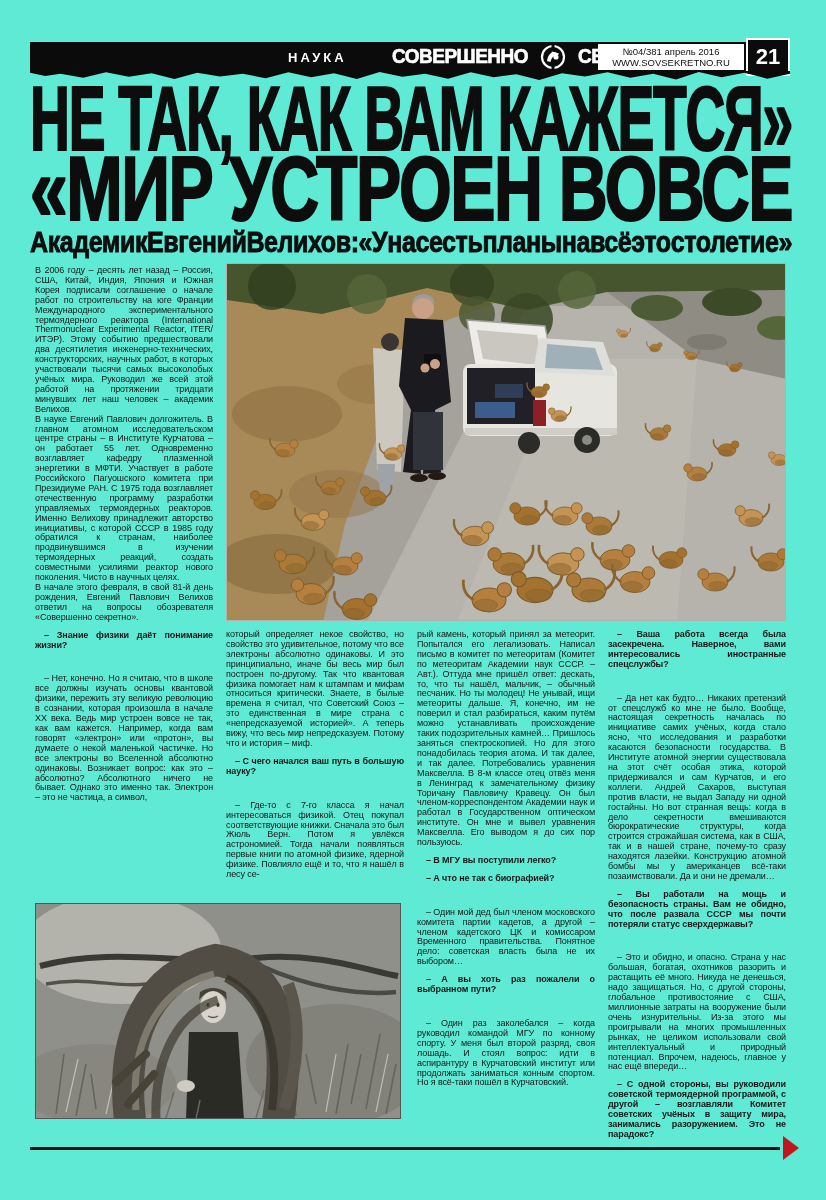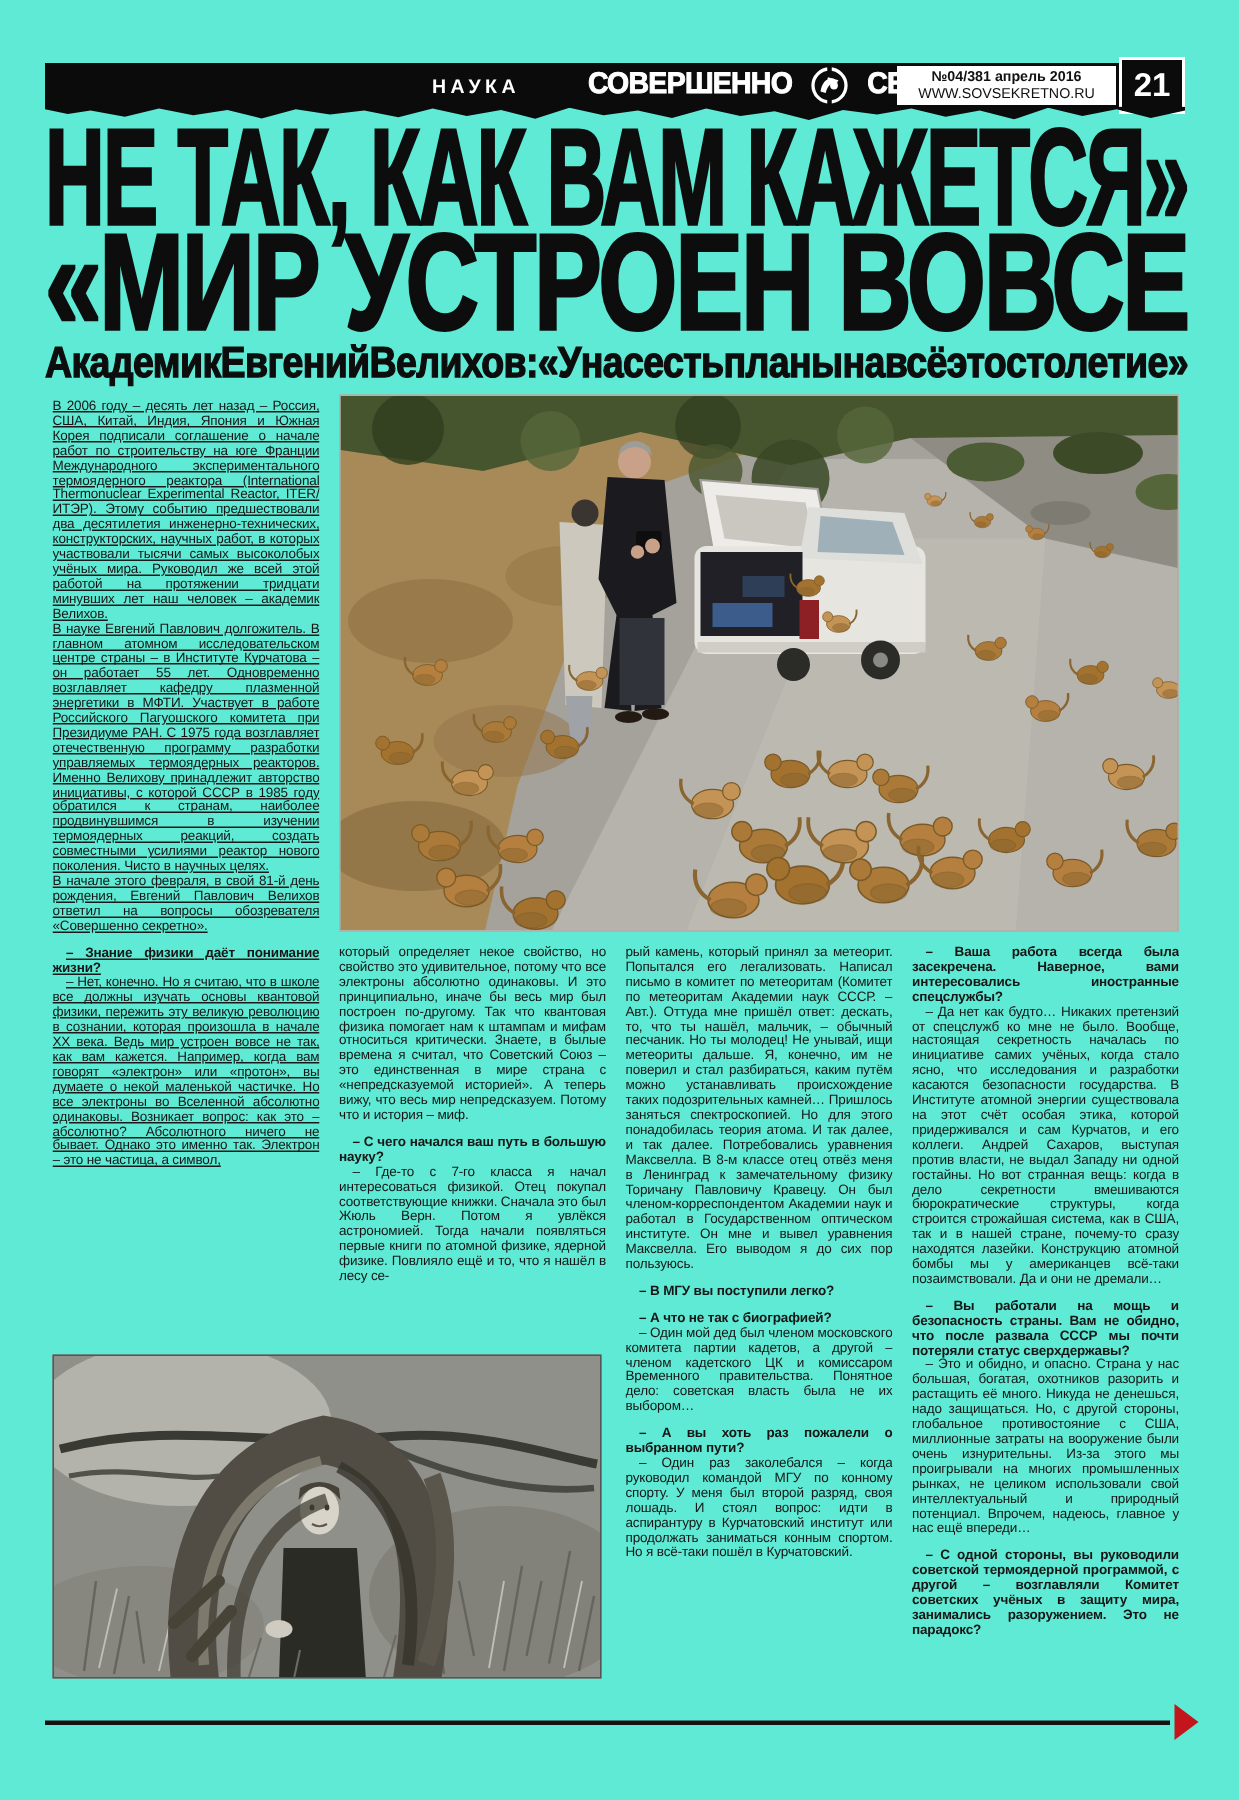--- a/index.html
+++ b/index.html
@@ -23,21 +23,21 @@
   }
   .masthead { position:absolute; left:362px; top:3px; height:24px; display:flex; align-items:center; gap:12px; }
   .masthead .word {
     color:#fff; font-weight:700; font-size:19px; letter-spacing:-0.5px;
     -webkit-text-stroke:0.6px #fff; transform:scaleY(1.05);
   }
   .issue-box {
     position:absolute; right:46px; top:2px; width:146px; height:26px; background:#ffffff;
     display:flex; flex-direction:column; align-items:center; justify-content:center;
   }
-  .issue-box .l1 { font-size:9.5px; font-weight:700; color:#111; line-height:11px; }
+  .issue-box .l1 { font-size:9.5px; font-weight:400; color:#111; line-height:11px; }
   .issue-box .l2 { font-size:9.5px; font-weight:400; color:#111; line-height:11px; }
   .pageno-box {
     position:absolute; right:0; top:-4px; width:44px; height:38px; background:#0b0b0b;
     border:2px solid #fff; display:flex; align-items:center; justify-content:center;
   }
   .pageno-box span { color:#fff; font-weight:700; font-size:22px; }
 
   
   .headline { position:absolute; left:30px; top:84px; width:766px; }
   .hline {
@@ -48,31 +48,31 @@
   .hrow { height:70px; overflow:visible; }
   .subheadline-row { margin-top:3px; height:30px; }
   .subline {
     display:inline-block; white-space:nowrap; font-weight:700; color:#0d0d0d;
     font-size:29px; line-height:30px; letter-spacing:-0.5px; word-spacing:-0.26em;
     -webkit-text-stroke:0.9px #0d0d0d; transform-origin:left center;
   }
 
   
   .col { position:absolute; overflow:hidden; }
-  .col-1 { left:35px;  top:266px; width:178px; height:636px;text-decoration:underline; }
+  .col-1 { left:35px;  top:266px; width:178px; height:636px; }
   .col-2 { left:226px; top:630px; width:178px; height:272px; }
   .col-3 { left:417px; top:630px; width:178px; height:518px; }
   .col-4 { left:608px; top:630px; width:178px; height:518px; }
   .para {
     font-size:9px; line-height:9.9px; text-align:justify; color:#161616;
     letter-spacing:-0.1px;
   }
   .para.q { font-weight:700; margin-top:8px; text-indent:9px; }
   .para.q:first-child { margin-top:0; }
-  .para.a { text-indent:9px; }
+  .para.a { text-indent:9px;margin-top:24px; }
   .para.cont { text-indent:0; }
 
   
   .photo-main {
     position:absolute; left:226px; top:263px; width:560px; height:358px;
     border:1px solid #b3b1aa; background:#a5a29b; overflow:hidden;
   }
   .photo-bottom-wrap { position:absolute; left:35px; top:903px; width:366px; }
   .photo-bottom {
     width:366px; height:216px; border:1px solid #555; background:#8f8f88; overflow:hidden;

